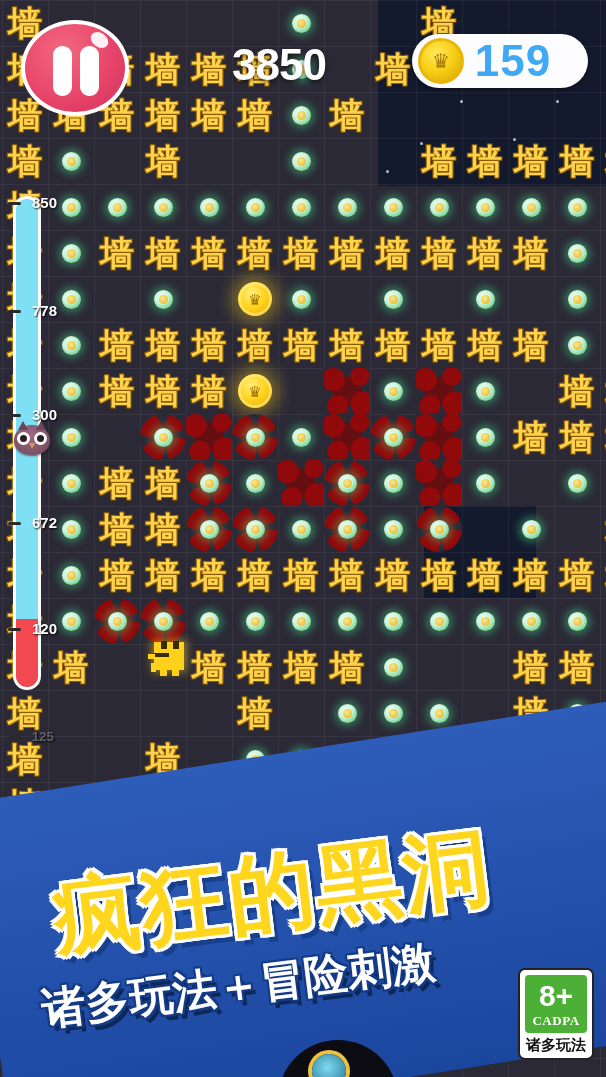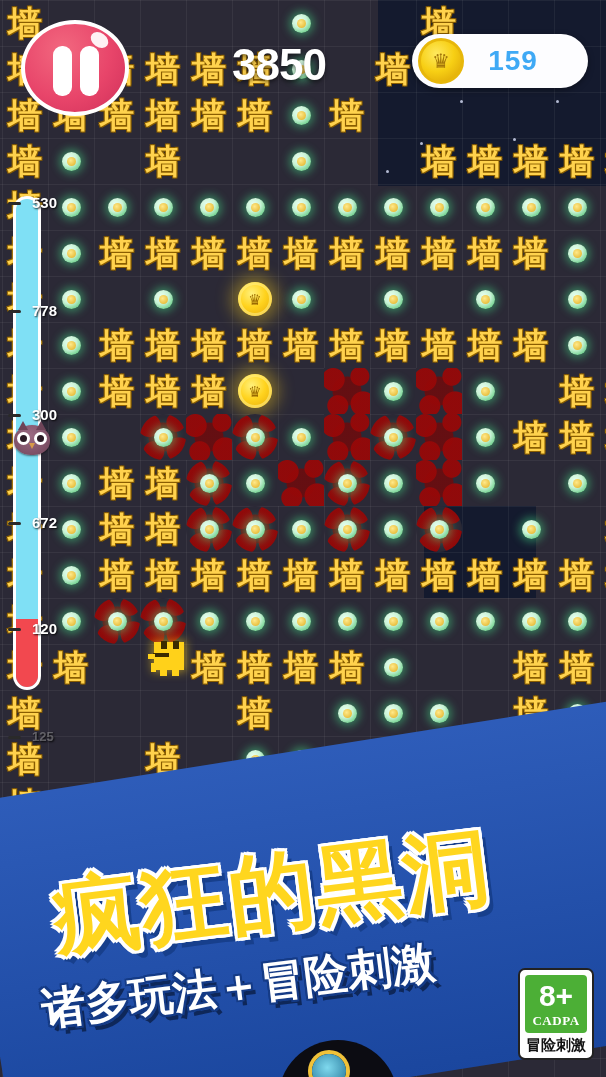--- a/index.html
+++ b/index.html
@@ -86,21 +86,21 @@
   #score{position:absolute;left:0;top:40px;width:558px;text-align:center;
         color:#ffffff;font-size:44px;font-weight:700;letter-spacing:-1px;
         text-shadow:0 2px 4px rgba(0,0,0,.55);}
   #coin-hud{position:absolute;right:18px;top:34px;height:54px;min-width:176px;
         background:#fdfdff;border-radius:27px;display:flex;align-items:center;
         padding:0 26px 0 6px;box-sizing:border-box;box-shadow:0 2px 6px rgba(0,0,0,.35);}
   #coin-hud .coin{width:46px;height:46px;border-radius:50%;flex:0 0 auto;
         background:radial-gradient(circle at 38% 32%,#ffe95e 0%,#f7cf14 48%,#d99f05 100%);
         border:3px solid #e7b70a;box-sizing:border-box;
         display:flex;align-items:center;justify-content:center;color:#a3760a;font-size:20px;}
-  #coin-hud .val{flex:1;text-align:center;color:#3fa9f5;font-size:28px;font-weight:700;
+  #coin-hud .val{flex:1;text-align:center;color:#3fa9f5;font-size:44px;font-weight:700;
         letter-spacing:1px;}
 
   
   #promo{position:absolute;left:-40px;top:804px;width:700px;height:340px;
         background:#1e50b4;transform:rotate(-9deg);transform-origin:left top;}
   #promo::after{content:"";position:absolute;inset:0;
         background:linear-gradient(180deg,rgba(255,255,255,.07),rgba(0,0,0,.12));}
   #promo-inner{position:absolute;left:0;top:806px;width:606px;height:271px;
         pointer-events:none;}
   #promo-title{position:absolute;left:52px;top:38px;width:520px;
@@ -567,21 +567,21 @@
     </div>
   </div>
 
   <div id="progress">
     <div class="track">
       <div class="fillred"></div>
     </div>
   </div>
   <div id="prog-marks">
       <div class="ptick" style="top: 202px;"></div>
-      <div class="plabel" style="top: 202px;">530</div>
+      <div class="plabel" style="top: 202px;">850</div>
       <div class="ptick" style="top: 310px;"></div>
       <div class="plabel" style="top: 310px;">778</div>
       <div class="ptick" style="top: 414px;"></div>
       <div class="plabel" style="top: 414px;">300</div>
       <div class="ptick" style="top: 522px;"></div>
       <div class="plabel" style="top: 522px;">672</div>
       <div class="ptick" style="top: 628px;"></div>
       <div class="plabel" style="top: 628px;">120</div>
       <div class="ptick" style="top: 736px;"></div>
       <div class="plabel faint" style="top: 736px;">125</div>
@@ -616,16 +616,16 @@
 
   <div id="bottom-orb">
     <div class="iris"></div>
   </div>
 
   <div id="age-badge">
     <div class="green">
       <div class="num">8+</div>
       <div class="org">CADPA</div>
     </div>
-    <div class="note">冒险刺激</div>
+    <div class="note">诸多玩法</div>
   </div>
 
 </div>
 
 </body></html>

